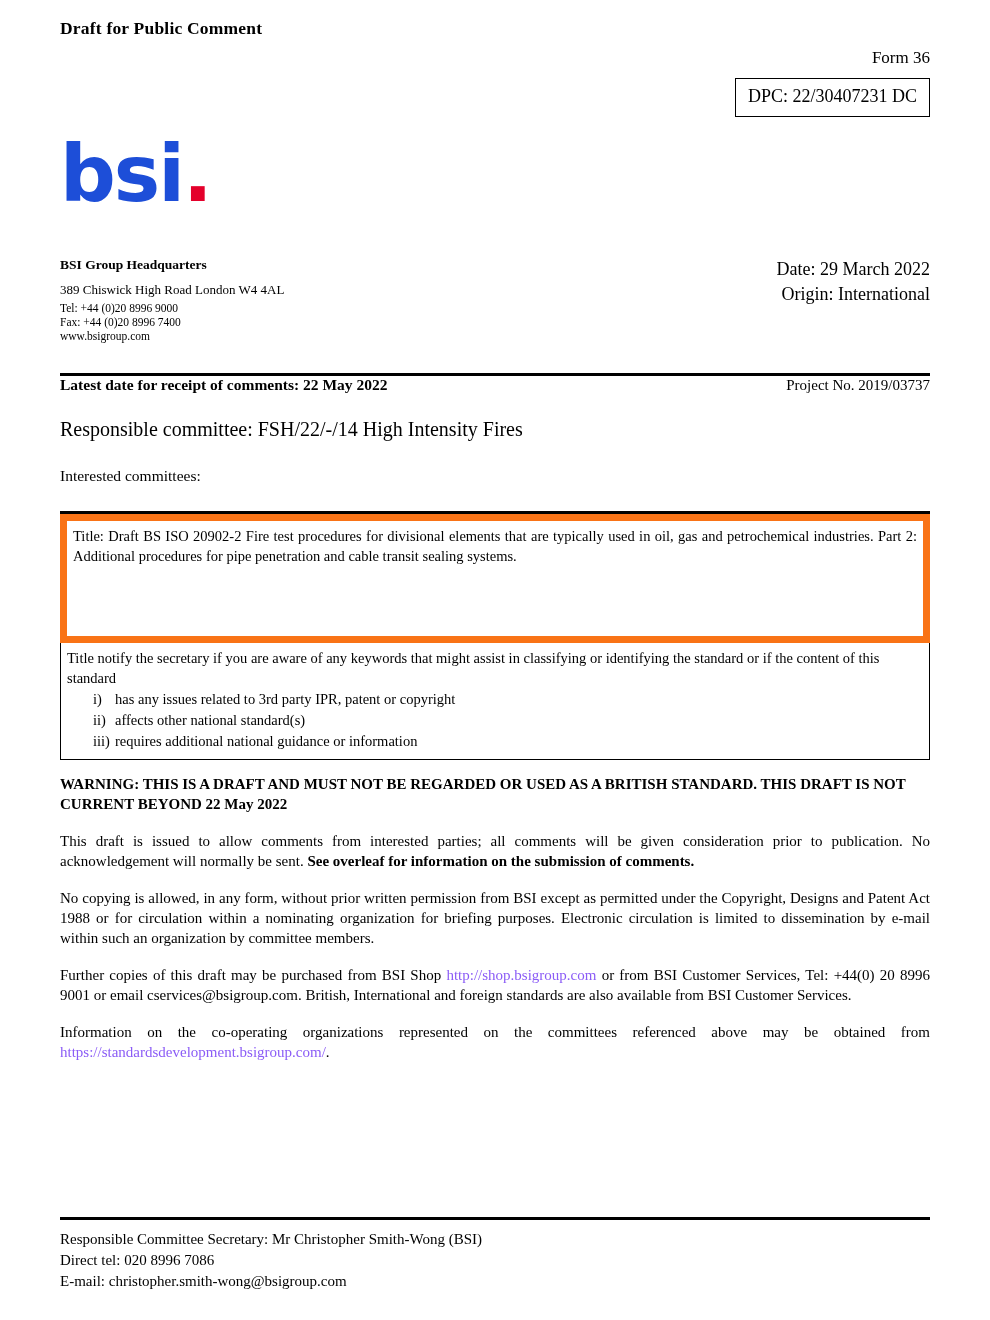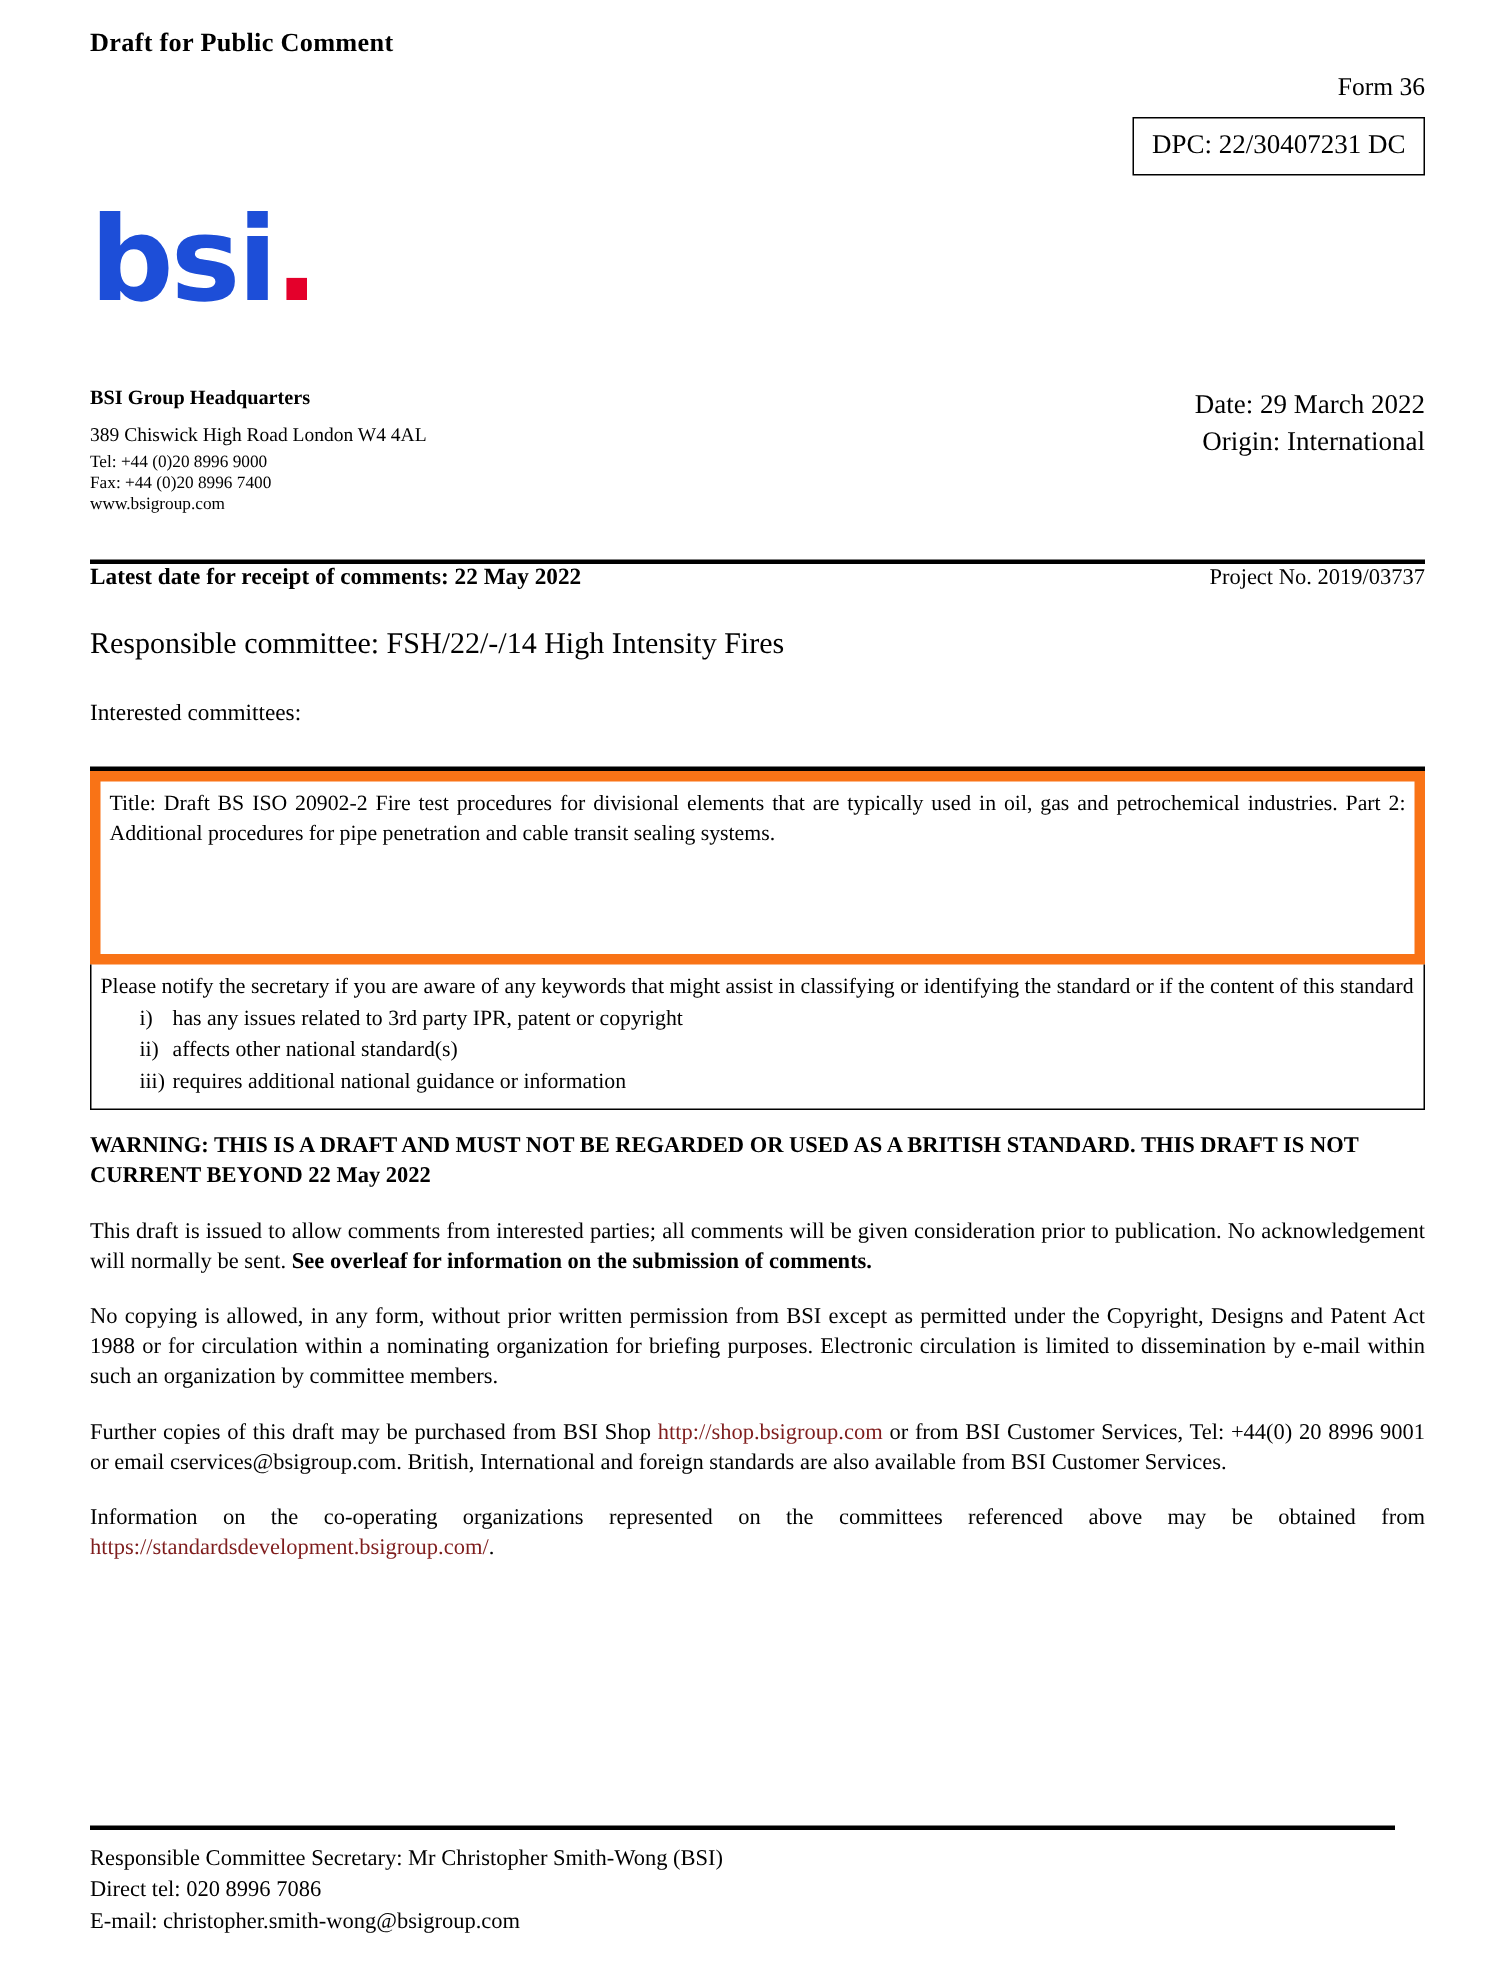--- a/index.html
+++ b/index.html
@@ -12,21 +12,21 @@
     height: 1320px;
     font-family: "Liberation Serif", serif;
     color: #000000;
     position: relative;
   }
   .page {
     position: relative;
     width: 990px;
     height: 1320px;
     box-sizing: border-box;
-    padding: 18px 40px 0 60px;
+    padding: 18px 60px 0 60px;
   }
   .row {
     display: flex;
     align-items: flex-start;
     justify-content: space-between;
   }
   .draft-title {
     font-weight: bold;
     font-size: 17.5px;
     letter-spacing: 0.2px;
@@ -157,21 +157,21 @@
   .para {
     font-size: 15px;
     line-height: 20px;
     margin-top: 17px;
     text-align: justify;
   }
   .para b {
     font-weight: bold;
   }
   a.link, .link {
-    color: #7f1d1d;
+    color: #8b5cf6;
     text-decoration: none;
   }
   .footer {
     position: absolute;
     left: 60px;
     right: 60px;
     bottom: 28px;
   }
   .footer-rule {
     border-top: 3px solid #000;
@@ -221,21 +221,21 @@
   </div>
 
   <div class="committee-line">Responsible committee: FSH/22/-/14 High Intensity Fires</div>
   <div class="interested-line">Interested committees:</div>
 
   <div class="rule-thick-2"></div>
 
   <div class="title-box">Title: Draft BS ISO 20902-2 Fire test procedures for divisional elements that are typically used in oil, gas and petrochemical industries. Part 2: Additional procedures for pipe penetration and cable transit sealing systems.</div>
 
   <div class="notify-box">
-    <div>Please notify the secretary if you are aware of any keywords that might assist in classifying or identifying the standard or if the content of this standard</div>
+    <div>Title notify the secretary if you are aware of any keywords that might assist in classifying or identifying the standard or if the content of this standard</div>
     <ul class="notify-list">
       <li>
         <span class="notify-num">i)</span>
         <span>has any issues related to 3rd party IPR, patent or copyright</span>
       </li>
       <li>
         <span class="notify-num">ii)</span>
         <span>affects other national standard(s)</span>
       </li>
       <li>

